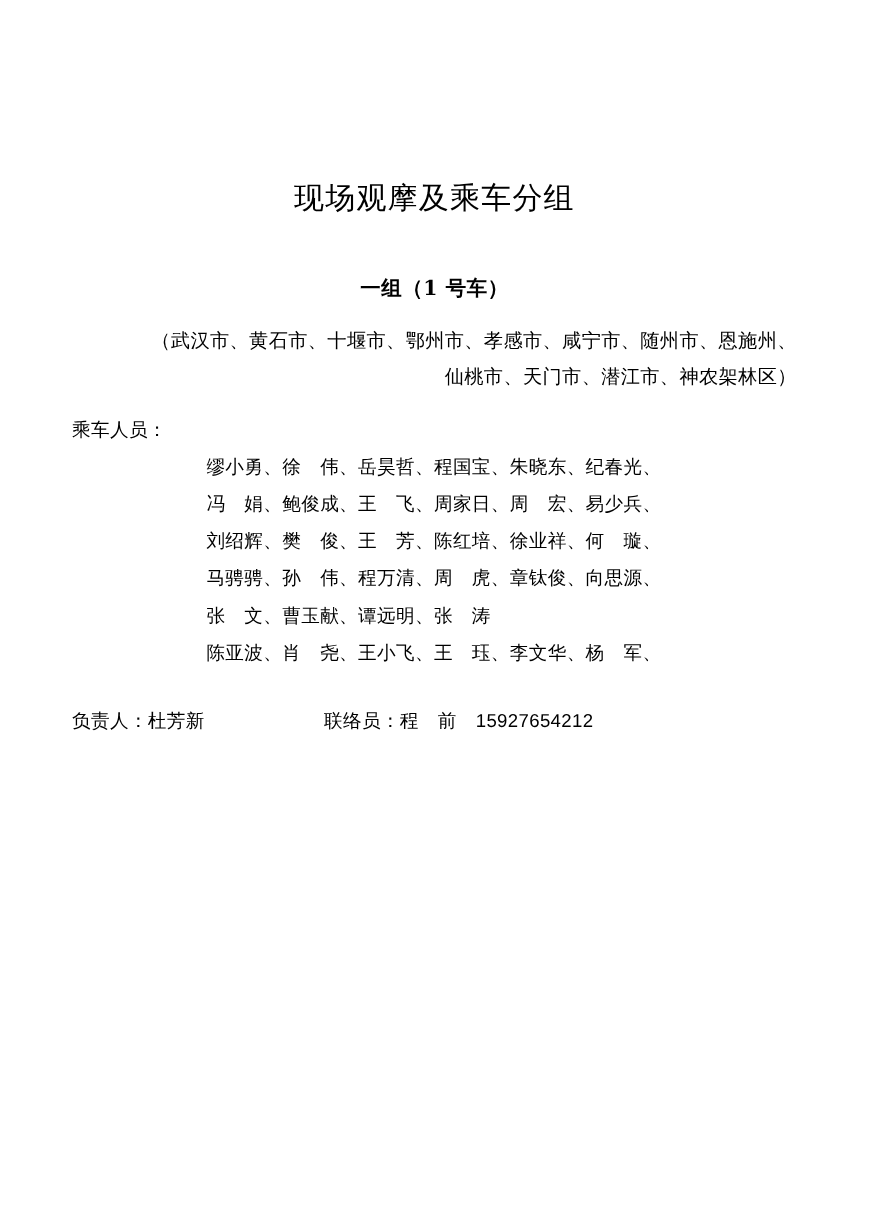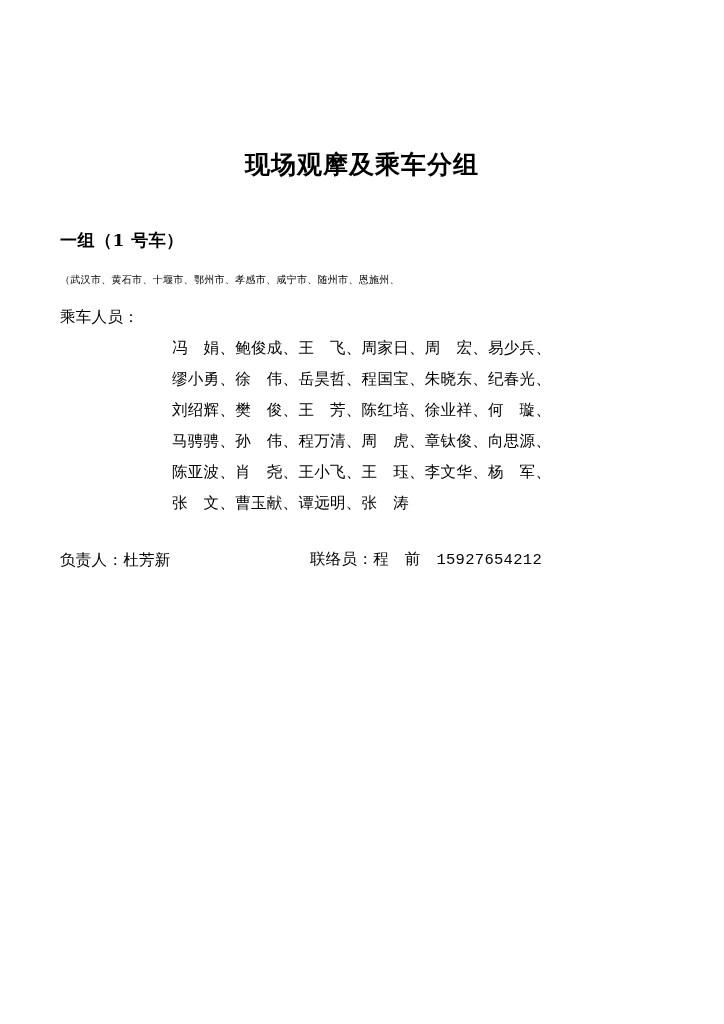--- a/index.html
+++ b/index.html
@@ -18,36 +18,36 @@
   .page {
     width: 724px;
     height: 1024px;
     box-sizing: border-box;
     padding: 0 60px;
     position: relative;
   }
   .doc-title {
     text-align: center;
     font-size: 25px;
-    font-weight: bold;
+    font-weight: normal;
     letter-spacing: 1px;
     margin-top: 148px;
     font-family: "DejaVu Serif", "Liberation Serif", serif;
   }
   .group-head {
-    text-align: left;
+    text-align: center;
     font-size: 17px;
     font-weight: bold;
     margin-top: 48px;
     letter-spacing: 0.5px;
     font-family: "DejaVu Serif", "Liberation Serif", serif;
   }
   .region-line {
-    text-align: left;
-    font-size: 10px;
+    text-align: right;
+    font-size: 16px;
     margin-top: 18px;
     line-height: 1.9;
     letter-spacing: 0.3px;
   }
   .riders-block {
     margin-top: 12px;
     font-size: 15.5px;
     line-height: 2.0;
     letter-spacing: 0.3px;
   }
@@ -69,54 +69,54 @@
   .spacer {
     height: 26px;
   }
   .footer-block {
     font-size: 15.5px;
     line-height: 2.1;
     letter-spacing: 0.3px;
   }
   .footer-row {
     display: flex;
-    gap: 40px;
   }
   .footer-left {
     width: 210px;
     flex: 0 0 auto;
   }
   .footer-right {
     flex: 1 1 auto;
   }
   .mono-ish {
-    font-family: Liberation Mono, monospace;
+    font-family: Liberation Sans, sans-serif;
   }
 </style>
 </head>
 <body>
 
 <div class="page">
 
   <div class="doc-title">现场观摩及乘车分组</div>
 
   <div class="group-head">一组（1 号车）</div>
 
   <div class="region-line">（武汉市、黄石市、十堰市、鄂州市、孝感市、咸宁市、随州市、恩施州、</div>
+  <div class="region-line" style="margin-top:0;">仙桃市、天门市、潜江市、神农架林区）</div>
 
   <div class="riders-block">
     <div class="riders-row">
       <span class="riders-label">乘车人员：</span>
     </div>
+    <div class="riders-cont">缪小勇、徐　伟、岳昊哲、程国宝、朱晓东、纪春光、</div>
     <div class="riders-cont">冯　娟、鲍俊成、王　飞、周家日、周　宏、易少兵、</div>
-    <div class="riders-cont">缪小勇、徐　伟、岳昊哲、程国宝、朱晓东、纪春光、</div>
     <div class="riders-cont">刘绍辉、樊　俊、王　芳、陈红培、徐业祥、何　璇、</div>
     <div class="riders-cont">马骋骋、孙　伟、程万清、周　虎、章钛俊、向思源、</div>
+    <div class="riders-cont">张　文、曹玉献、谭远明、张　涛</div>
     <div class="riders-cont">陈亚波、肖　尧、王小飞、王　珏、李文华、杨　军、</div>
-    <div class="riders-cont">张　文、曹玉献、谭远明、张　涛</div>
   </div>
 
   <div class="spacer"></div>
 
   <div class="footer-block">
     <div class="footer-row">
       <span class="footer-left">负责人：杜芳新</span>
       <span class="footer-right mono-ish">联络员：程　前　15927654212</span>
     </div>
     <div class="footer-row">

